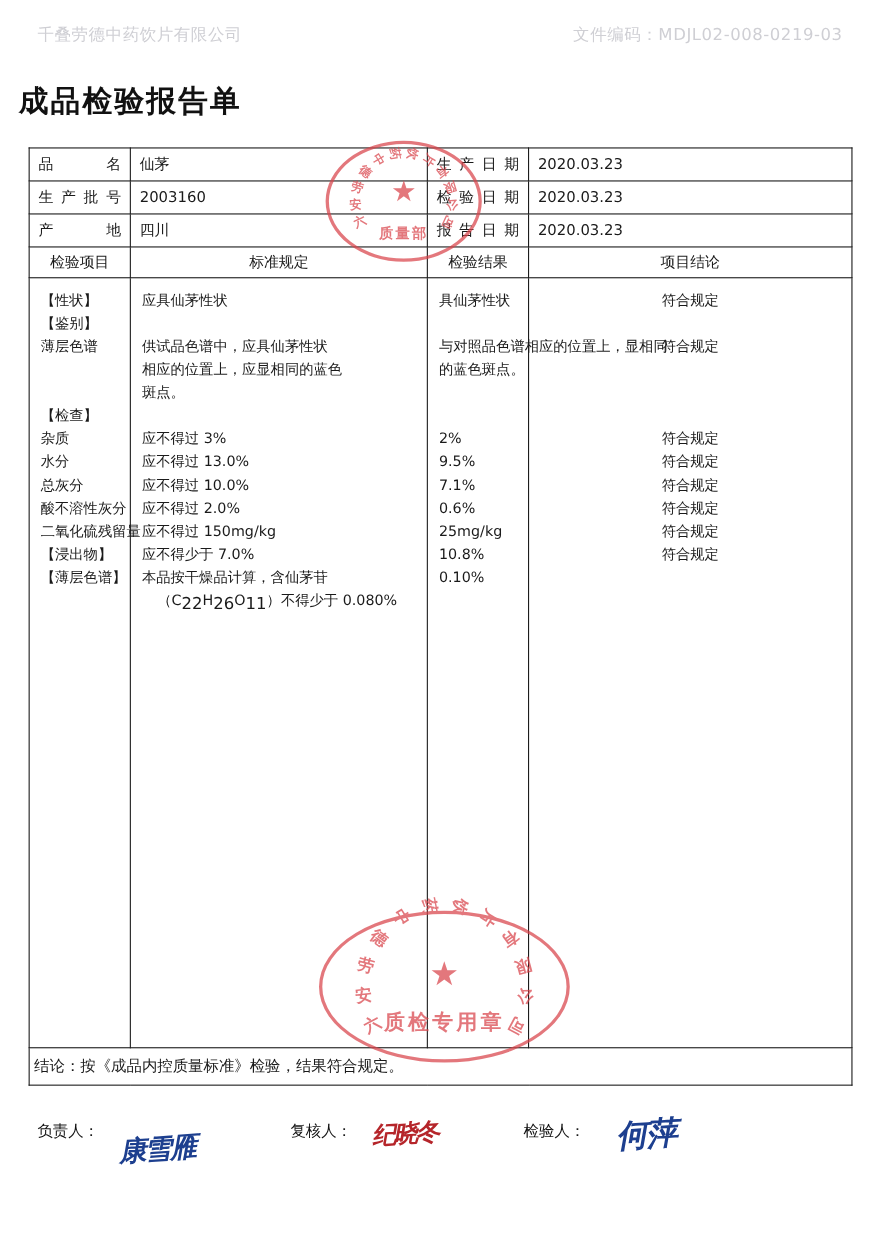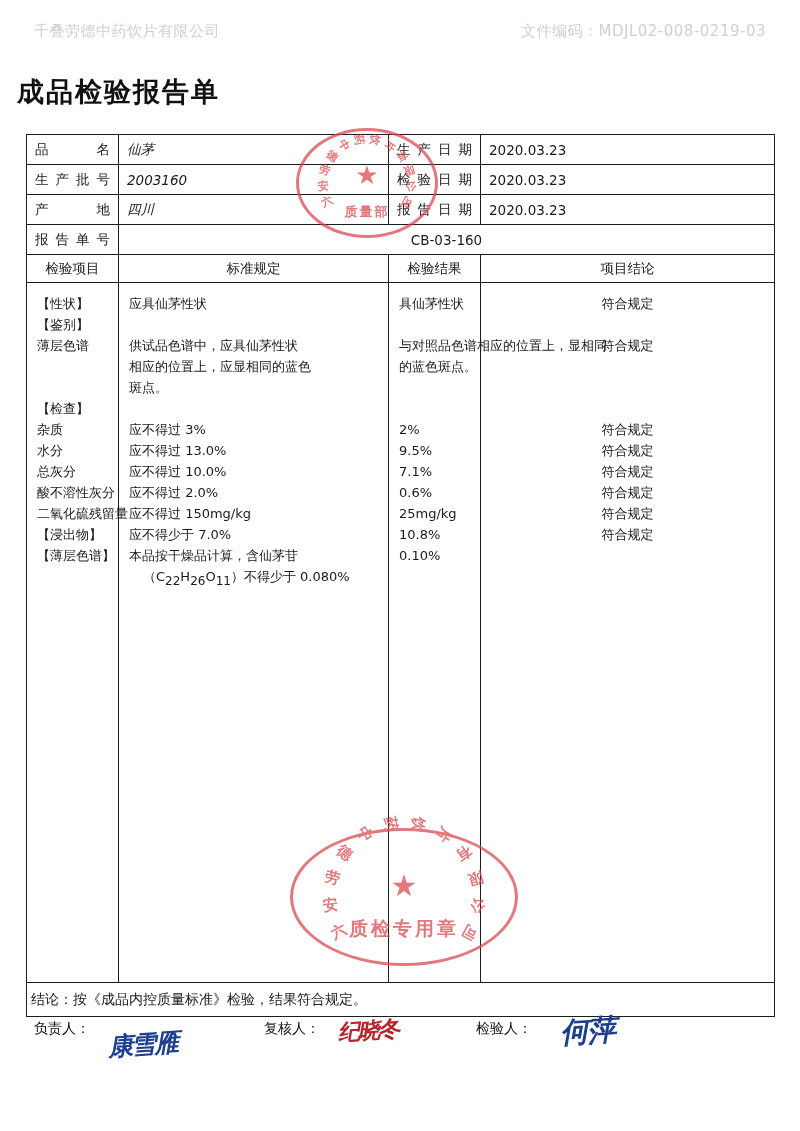--- a/index.html
+++ b/index.html
@@ -72,21 +72,21 @@
     box-sizing: border-box;
   }
   .lbl {
     width: 92px;
     text-align: justify;
     text-align-last: justify;
     padding-left: 14px;
     padding-right: 14px;
     white-space: nowrap;
   }
-  .val-name { width: 270px; font-style: italic; }
+  .val-name { width: 270px; }
   .lbl2 { width: 92px; }
   .val2 { width: 294px; }
 
   .report-no-val {
     text-align: center;
   }
 
   
   .col-head td {
     text-align: center;
@@ -111,21 +111,21 @@
   .cell-inner {
     padding: 10px 8px 0 10px;
     font-size: 13px;
     line-height: 21px;
   }
   .cell-inner.center { text-align: center; padding-left: 0; padding-right: 0;}
 
   .rowline { height: 21px; white-space: nowrap; }
   .rowline.blank { height: 21px; }
   .indent { padding-left: 14px; }
-  sub { font-size: 12px; }
+  sub { font-size: 15px; }
 
   
   .concl-row td {
     height: 34px;
     font-size: 14px;
     padding-left: 4px;
   }
 
   
   .sign-area {
@@ -236,24 +236,20 @@
       <td class="lbl">生产批号</td>
       <td class="val-name">2003160</td>
       <td class="lbl lbl2">检验日期</td>
       <td class="val2">2020.03.23</td>
     </tr>
     <tr>
       <td class="lbl">产　　地</td>
       <td class="val-name">四川</td>
       <td class="lbl lbl2">报告日期</td>
       <td class="val2">2020.03.23</td>
-    </tr>
-    <tr>
-      <td class="lbl">报告单号</td>
-      <td colspan="3" class="report-no-val">CB-03-160</td>
     </tr>
     <tr class="col-head">
       <td class="col-item">检验项目</td>
       <td class="col-std">标准规定</td>
       <td class="col-res">检验结果</td>
       <td class="col-conc">项目结论</td>
     </tr>
     <tr class="body-row">
 
       <td>

